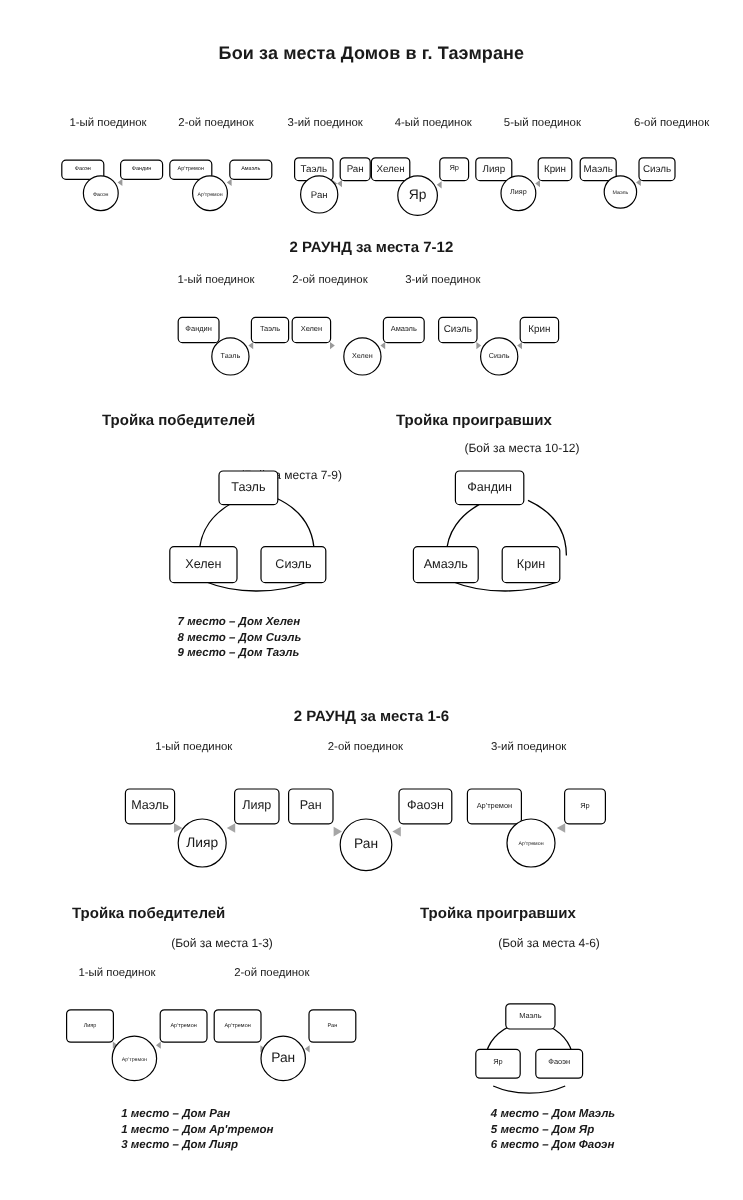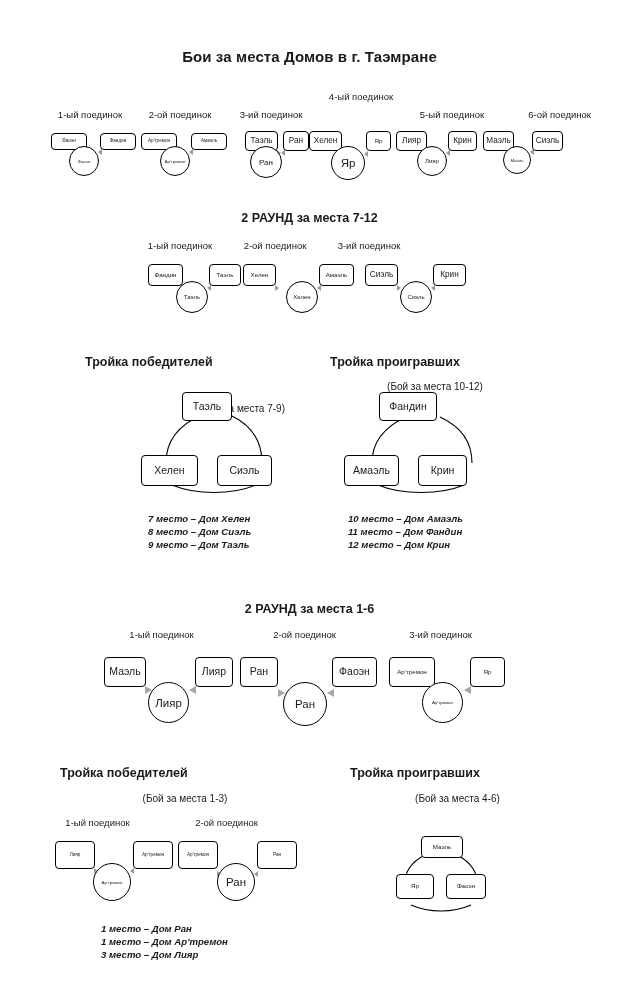--- a/index.html
+++ b/index.html
@@ -7,21 +7,21 @@
   body {
     width: 619px; height: 1000px;
     background: #ffffff;
     font-family: "Liberation Sans", sans-serif;
     color: #1a1a1a;
     position: relative;
     overflow: hidden;
   }
   .page { position:relative; width:619px; height:1000px; }
 
-  .abs { position:absolute;margin-top:12px; }
+  .abs { position:absolute; }
 
   .title {
     width:100%; text-align:center;
     font-size:15px; font-weight:bold; letter-spacing:.1px;
   }
   .round-title {
     width:100%; text-align:center;
     font-size:12.5px; font-weight:bold;
   }
   .section-head {
@@ -94,21 +94,21 @@
 <body>
 
 <div class="page">
 
   <div class="abs title" style="top:36px;left:0;">Бои за места Домов в г. Таэмране</div>
 
 
   <div class="abs match-label" style="top:97px;left:41px;width:98px;">1-ый поединок</div>
   <div class="abs match-label" style="top:97px;left:131px;width:98px;">2-ой поединок</div>
   <div class="abs match-label" style="top:97px;left:222px;width:98px;">3-ий поединок</div>
-  <div class="abs match-label" style="top:79px;left:312px;width:98px;text-align:center;">4-ый поединок</div>
+  <div class="abs match-label" style="top:97px;left:312px;width:98px;text-align:center;">4-ый поединок</div>
   <div class="abs match-label" style="top:97px;left:403px;width:98px;">5-ый поединок</div>
   <div class="abs match-label" style="top:97px;left:493px;width:98px;text-align:right;">6-ой поединок</div>
 
   <div class="box t-xs" style="left:51px;top:133px;width:36px;height:17px;">Фаоэн</div>
   <div class="arrow right" style="left:86px;top:149px;"></div>
   <div class="circ t-xs" style="left:69px;top:146px;width:30px;height:30px;">Фаоэн</div>
   <div class="arrow left" style="left:98px;top:149px;"></div>
   <div class="box t-xs" style="left:100px;top:133px;width:36px;height:17px;">Фандин</div>
 
   <div class="box t-xs" style="left:141px;top:133px;width:36px;height:17px;">Ар'тремон</div>
@@ -187,25 +187,20 @@
   </svg>
   <div class="box t-l" style="left:379px;top:392px;width:58px;height:29px;">Фандин</div>
   <div class="box t-l" style="left:344px;top:455px;width:55px;height:31px;">Амаэль</div>
   <div class="box t-l" style="left:418px;top:455px;width:49px;height:31px;">Крин</div>
 
   <div class="results" style="left:148px;top:512px;">
     <div>7 место – Дом Хелен</div>
     <div>8 место – Дом Сиэль</div>
     <div>9 место – Дом Таэль</div>
   </div>
-  <div class="results" style="left:348px;top:512px;">
-    <div>10 место – Дом Амаэль</div>
-    <div>11 место – Дом Фандин</div>
-    <div>12 место – Дом Крин</div>
-  </div>
 
   <div class="abs round-title" style="top:590px;left:0;">2 РАУНД за места 1-6</div>
 
   <div class="abs match-label" style="top:617px;left:104px;width:115px;">1-ый поединок</div>
   <div class="abs match-label" style="top:617px;left:247px;width:115px;">2-ой поединок</div>
   <div class="abs match-label" style="top:617px;left:383px;width:115px;">3-ий поединок</div>
 
   <div class="box t-l" style="left:104px;top:657px;width:42px;height:30px;">Маэль</div>
   <div class="arrow big right" style="left:145px;top:686px;"></div>
   <div class="circ t-l" style="left:148px;top:682px;width:41px;height:41px;">Лияр</div>
@@ -252,14 +247,19 @@
   </svg>
   <div class="box t-s" style="left:421px;top:836px;width:42px;height:22px;">Маэль</div>
   <div class="box t-s" style="left:396px;top:874px;width:38px;height:25px;">Яр</div>
   <div class="box t-s" style="left:446px;top:874px;width:40px;height:25px;">Фаоэн</div>
 
   <div class="results" style="left:101px;top:922px;">
     <div>1 место – Дом Ран</div>
     <div>1 место – Дом Ар'тремон</div>
     <div>3 место – Дом Лияр</div>
   </div>
+  <div class="results" style="left:409px;top:922px;">
+    <div>4 место – Дом Маэль</div>
+    <div>5 место – Дом Яр</div>
+    <div>6 место – Дом Фаоэн</div>
+  </div>
 
 </div>
 
 </body></html>

